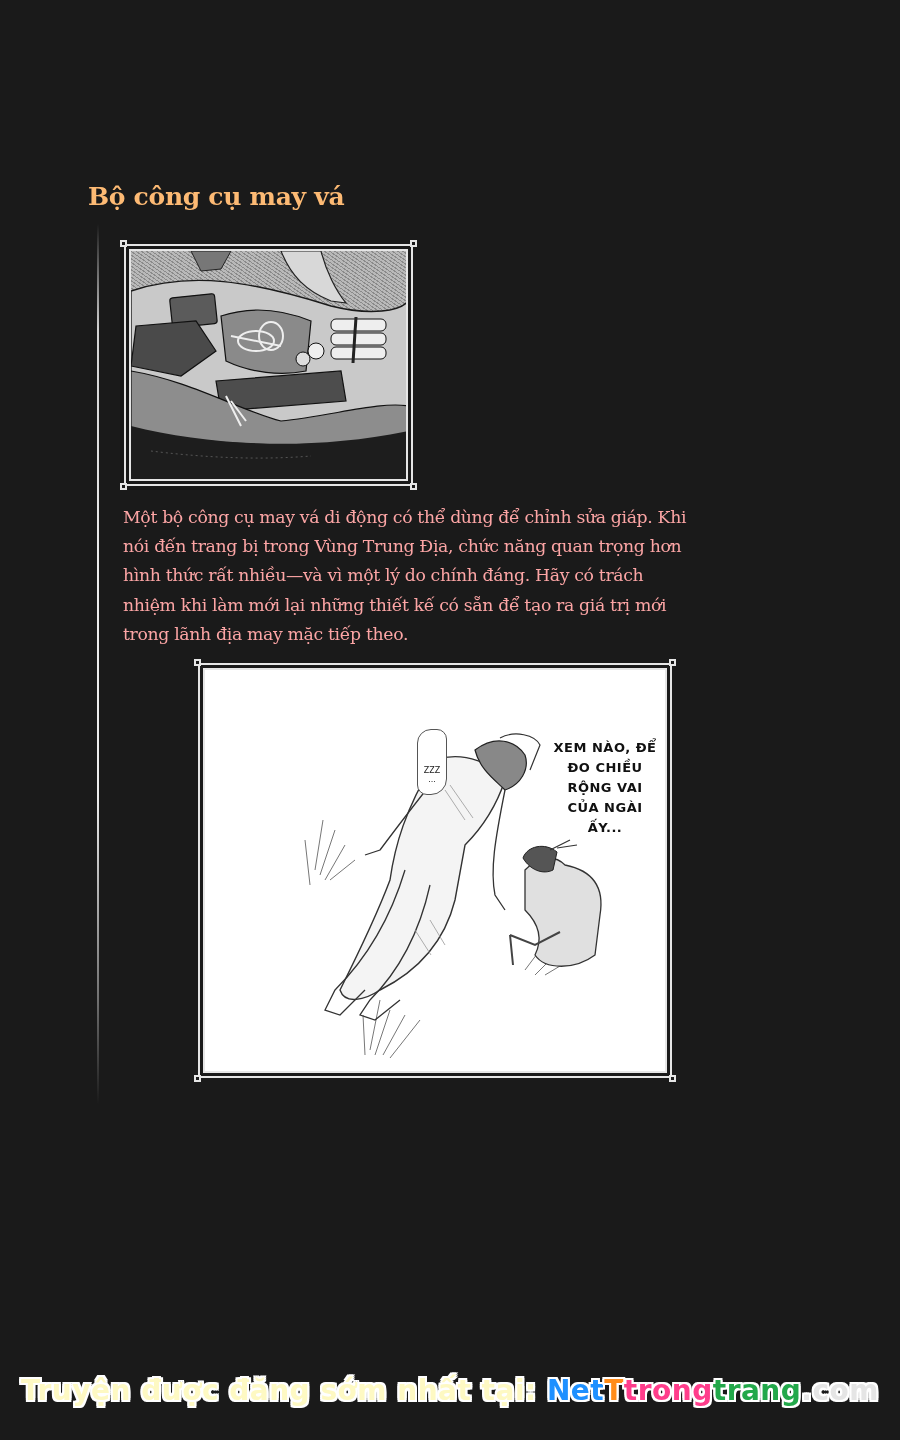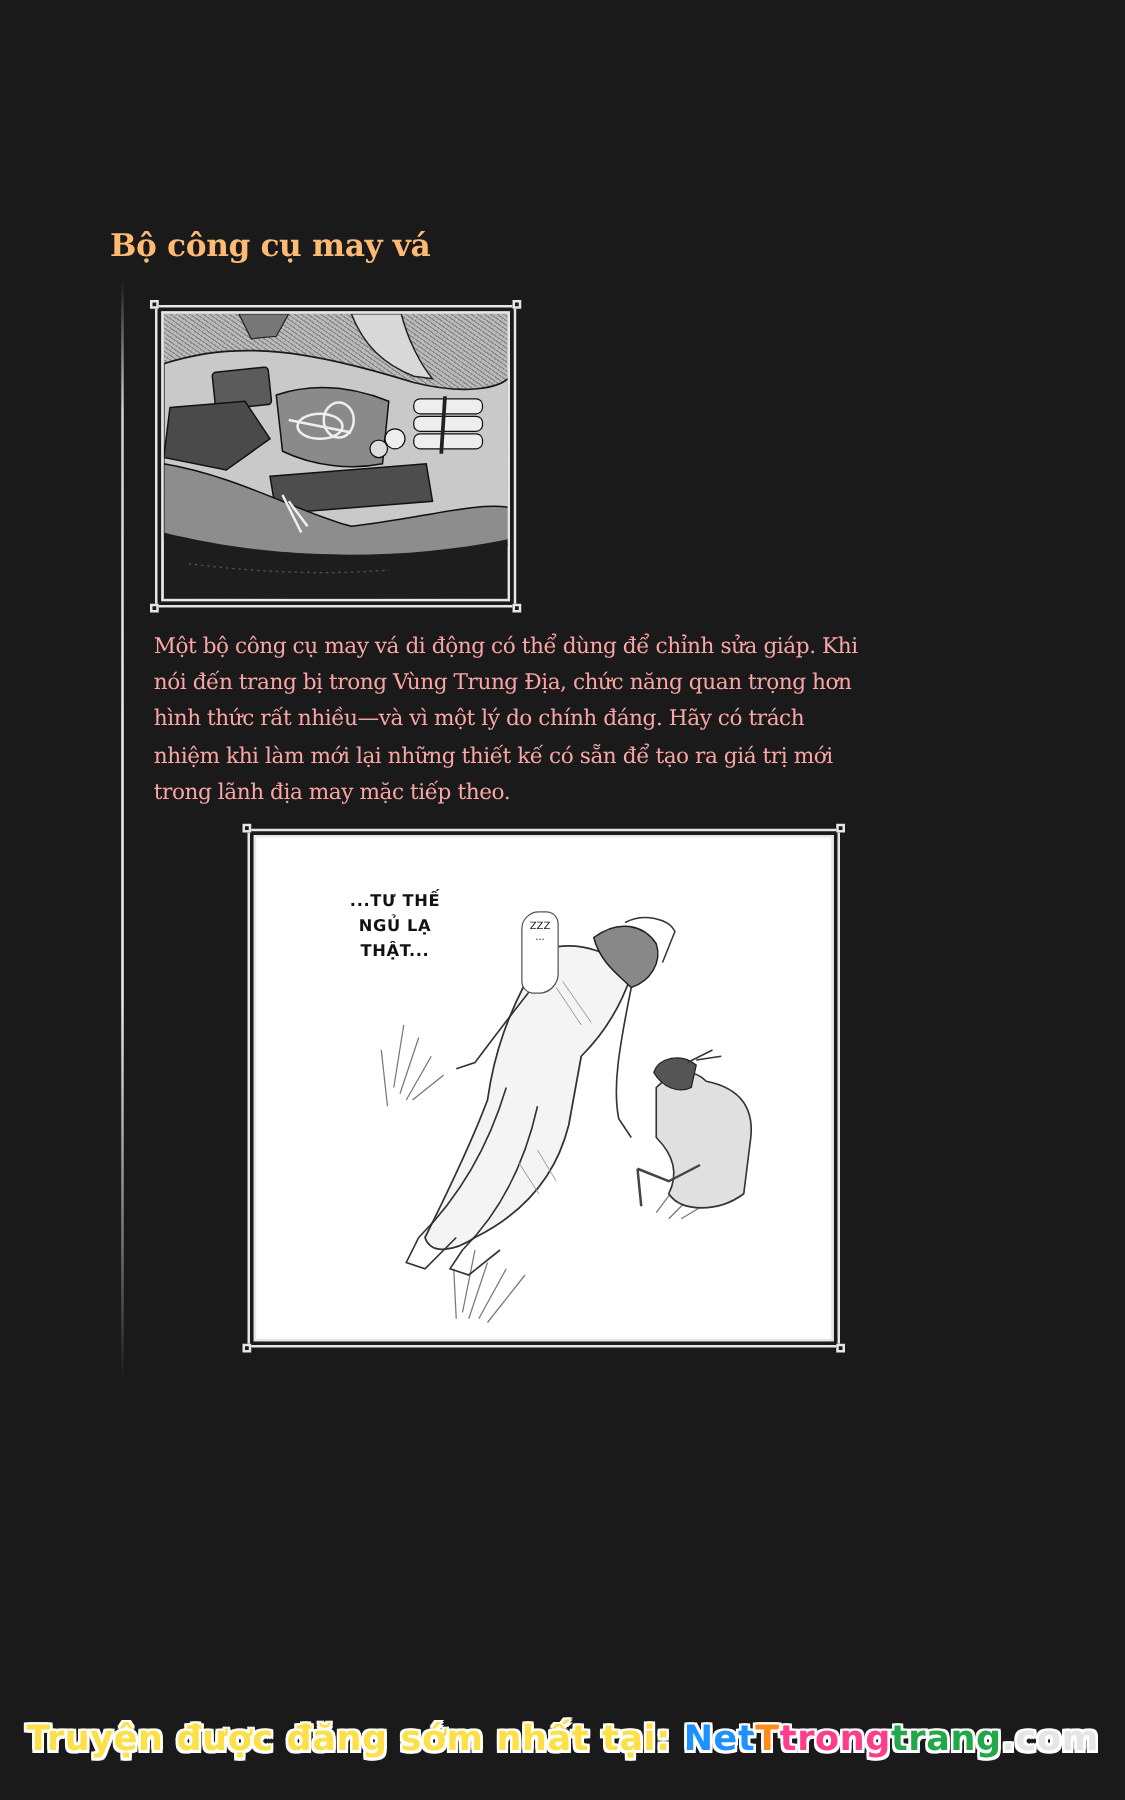--- a/index.html
+++ b/index.html
@@ -71,29 +71,29 @@
     font-family: "DejaVu Sans", sans-serif;
     font-weight: bold; font-size: 13px; line-height: 20px;
     color: #111; text-align: center; letter-spacing: 0.5px;
     text-transform: uppercase;
   }
   .zzz-bubble {
     position: absolute; left: 212px; top: 59px; width: 30px; height: 66px;
     border: 1.2px solid #555; border-radius: 14px 10px 16px 10px;
     background: #fff;
     font-family: "DejaVu Sans", sans-serif; font-size: 8px; color: #222;
-    text-align: center; padding-top: 6px; box-sizing: border-box;
+    text-align: center; padding-top: 36px; box-sizing: border-box;
   }
   .footer {
     position: absolute; left: 0; top: 1374px; width: 900px; text-align: center;
     font-family: "DejaVu Sans", sans-serif; font-weight: bold; font-size: 28px;
     letter-spacing: 0.5px;
   }
   .footer .lead {
-    color: #fde047;
+    color: #fef9c3;
     text-shadow: -2px -2px 0 #fff, 2px -2px 0 #fff, -2px 2px 0 #fff, 2px 2px 0 #fff, 0 2px 0 #fff, 0 -2px 0 #fff, 2px 0 0 #fff, -2px 0 0 #fff;
   }
   .footer .site span {
     text-shadow: -2px -2px 0 #fff, 2px -2px 0 #fff, -2px 2px 0 #fff, 2px 2px 0 #fff, 0 2px 0 #fff, 0 -2px 0 #fff, 2px 0 0 #fff, -2px 0 0 #fff;
     text-align: right;
   }
 </style>
 </head>
 <body>
 
@@ -175,24 +175,26 @@
       <path d="M320 200 C335 185 350 185 360 195 C385 200 400 215 395 245 L390 285 C370 300 340 300 330 285 C340 265 330 250 320 240Z" fill="#e0e0e0" stroke="#333" stroke-width="1.3"></path>
       <path d="M318 188 C322 176 340 172 352 182 L348 200 C338 205 325 200 318 188Z" fill="#555" stroke="#222" stroke-width="1"></path>
       <path d="M345 180 L365 170 M352 178 L372 175" stroke="#333" stroke-width="1.2"></path>
 
       <path d="M305 265 L308 295 M305 265 L330 275 L355 262" stroke="#444" stroke-width="2" fill="none"></path>
     </svg>
     <div class="zzz-bubble">
       <span>ZZZ</span><br>
       <span>...</span>
     </div>
-    <div class="bubble-text" style="left:56px; top:42px; width:110px;">
-      <div>...TƯ THẾ</div>
-      <div>NGỦ LẠ</div>
-      <div>THẬT...</div>
+    <div class="bubble-text" style="left:345px; top:68px; width:110px;">
+      <div>XEM NÀO, ĐỂ</div>
+      <div>ĐO CHIỀU</div>
+      <div>RỘNG VAI</div>
+      <div>CỦA NGÀI</div>
+      <div>ẤY...</div>
     </div>
   </div>
   <div class="corner tl"></div>
   <div class="corner tr"></div>
   <div class="corner bl"></div>
   <div class="corner br"></div>
 </div>
 
 <div class="footer">
   <span class="lead">Truyện được đăng sớm nhất tại: </span><a class="site" style="text-decoration:none"><span style="color:#1e90ff">Net</span><span style="color:#ff8c1a">T</span><span style="color:#ff3d8b">trong</span><span style="color:#22a84a">trang</span><span style="color:#e5e5e5">.com</span></a>

